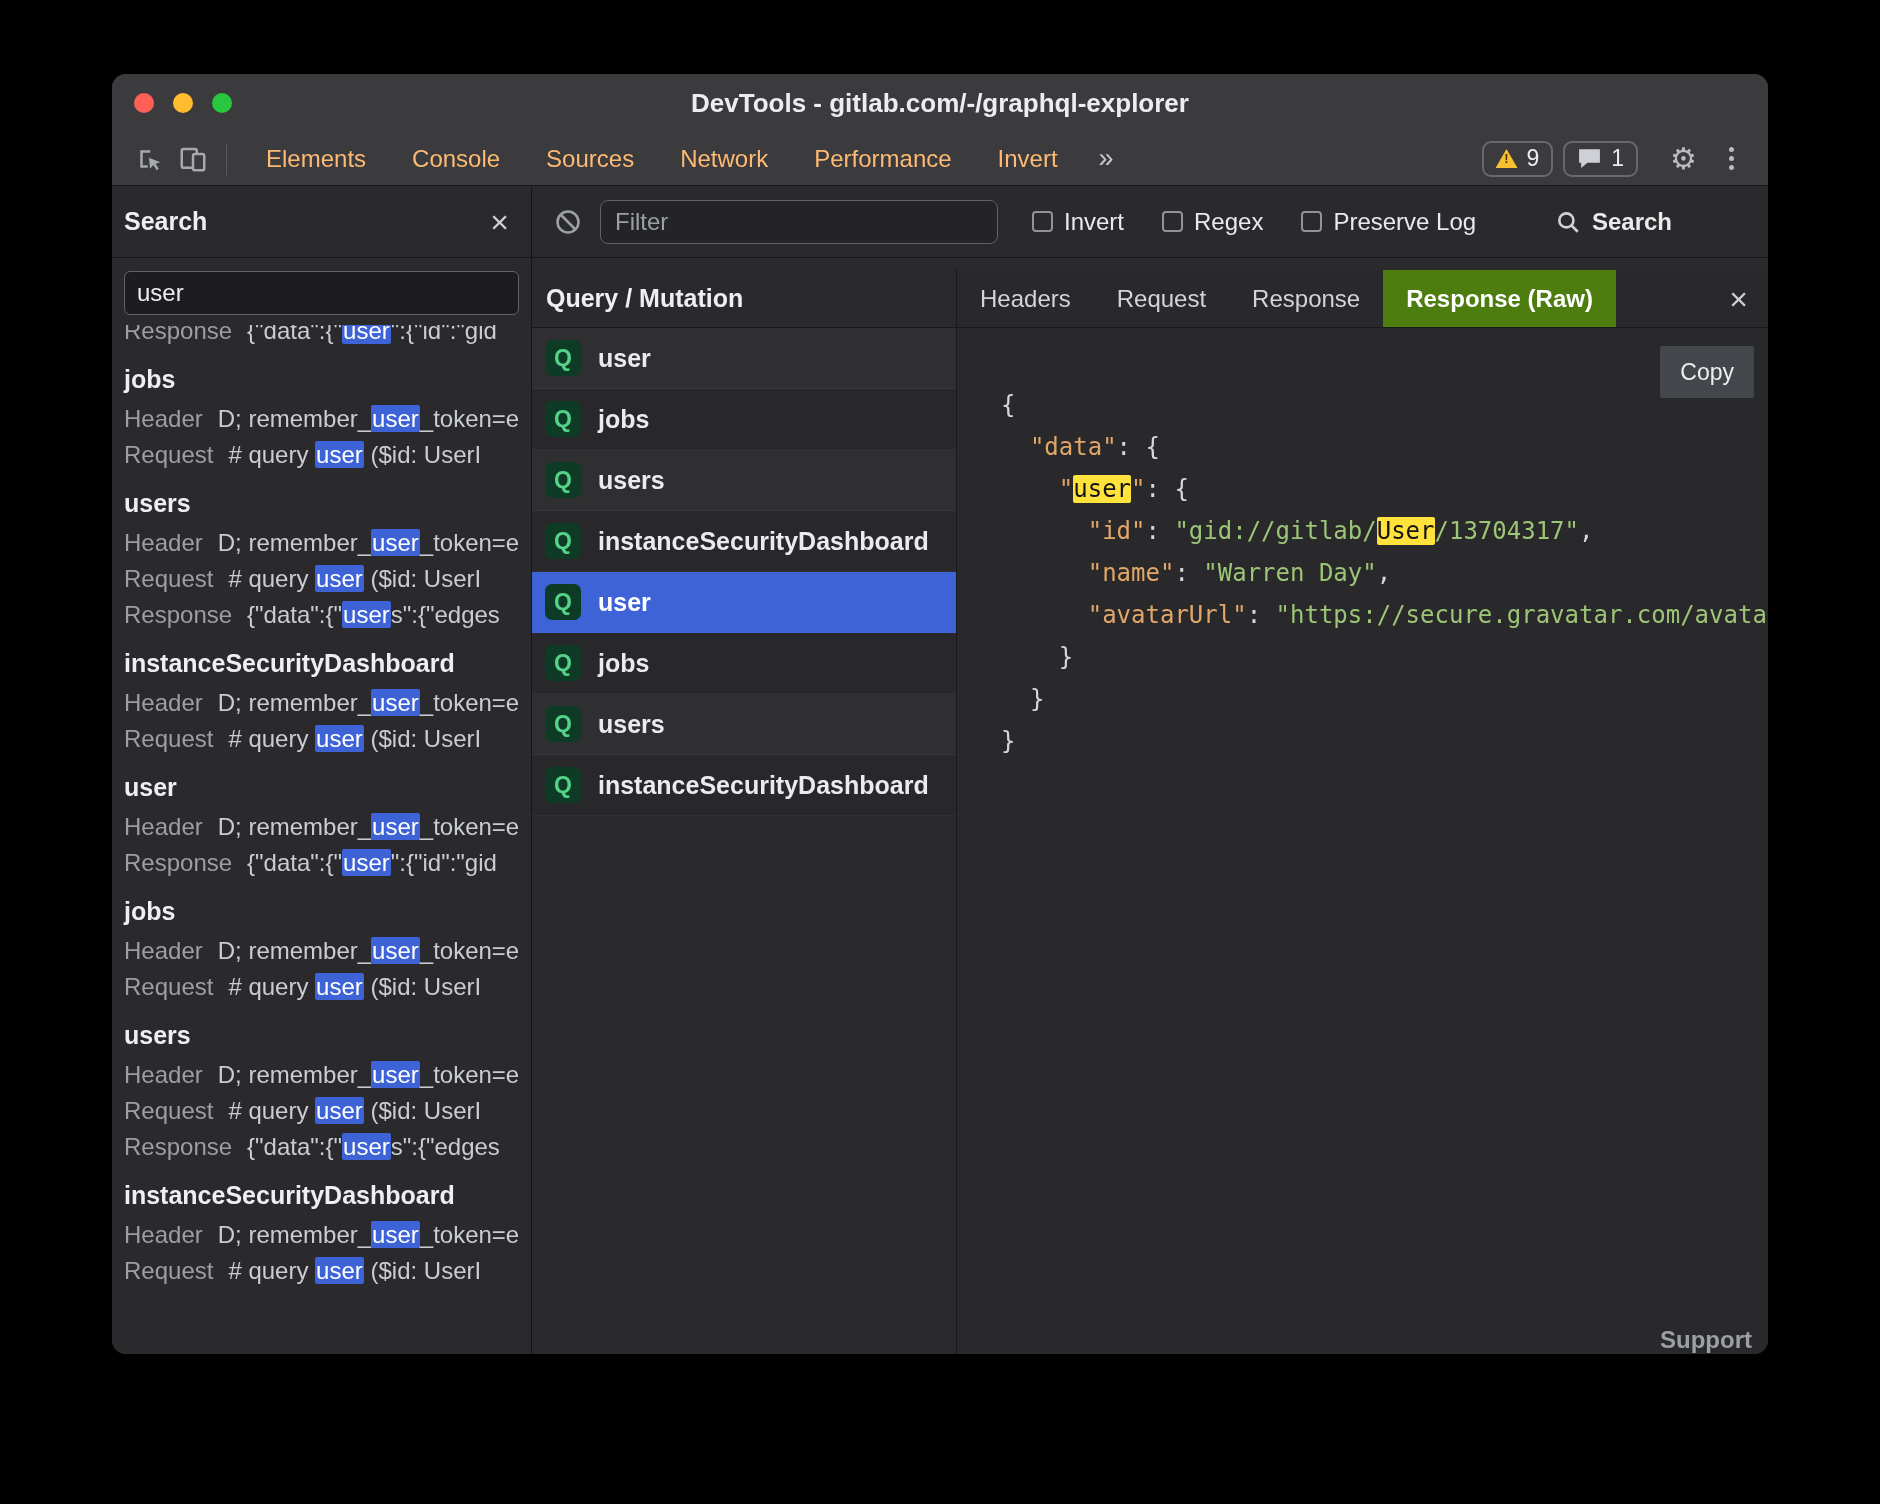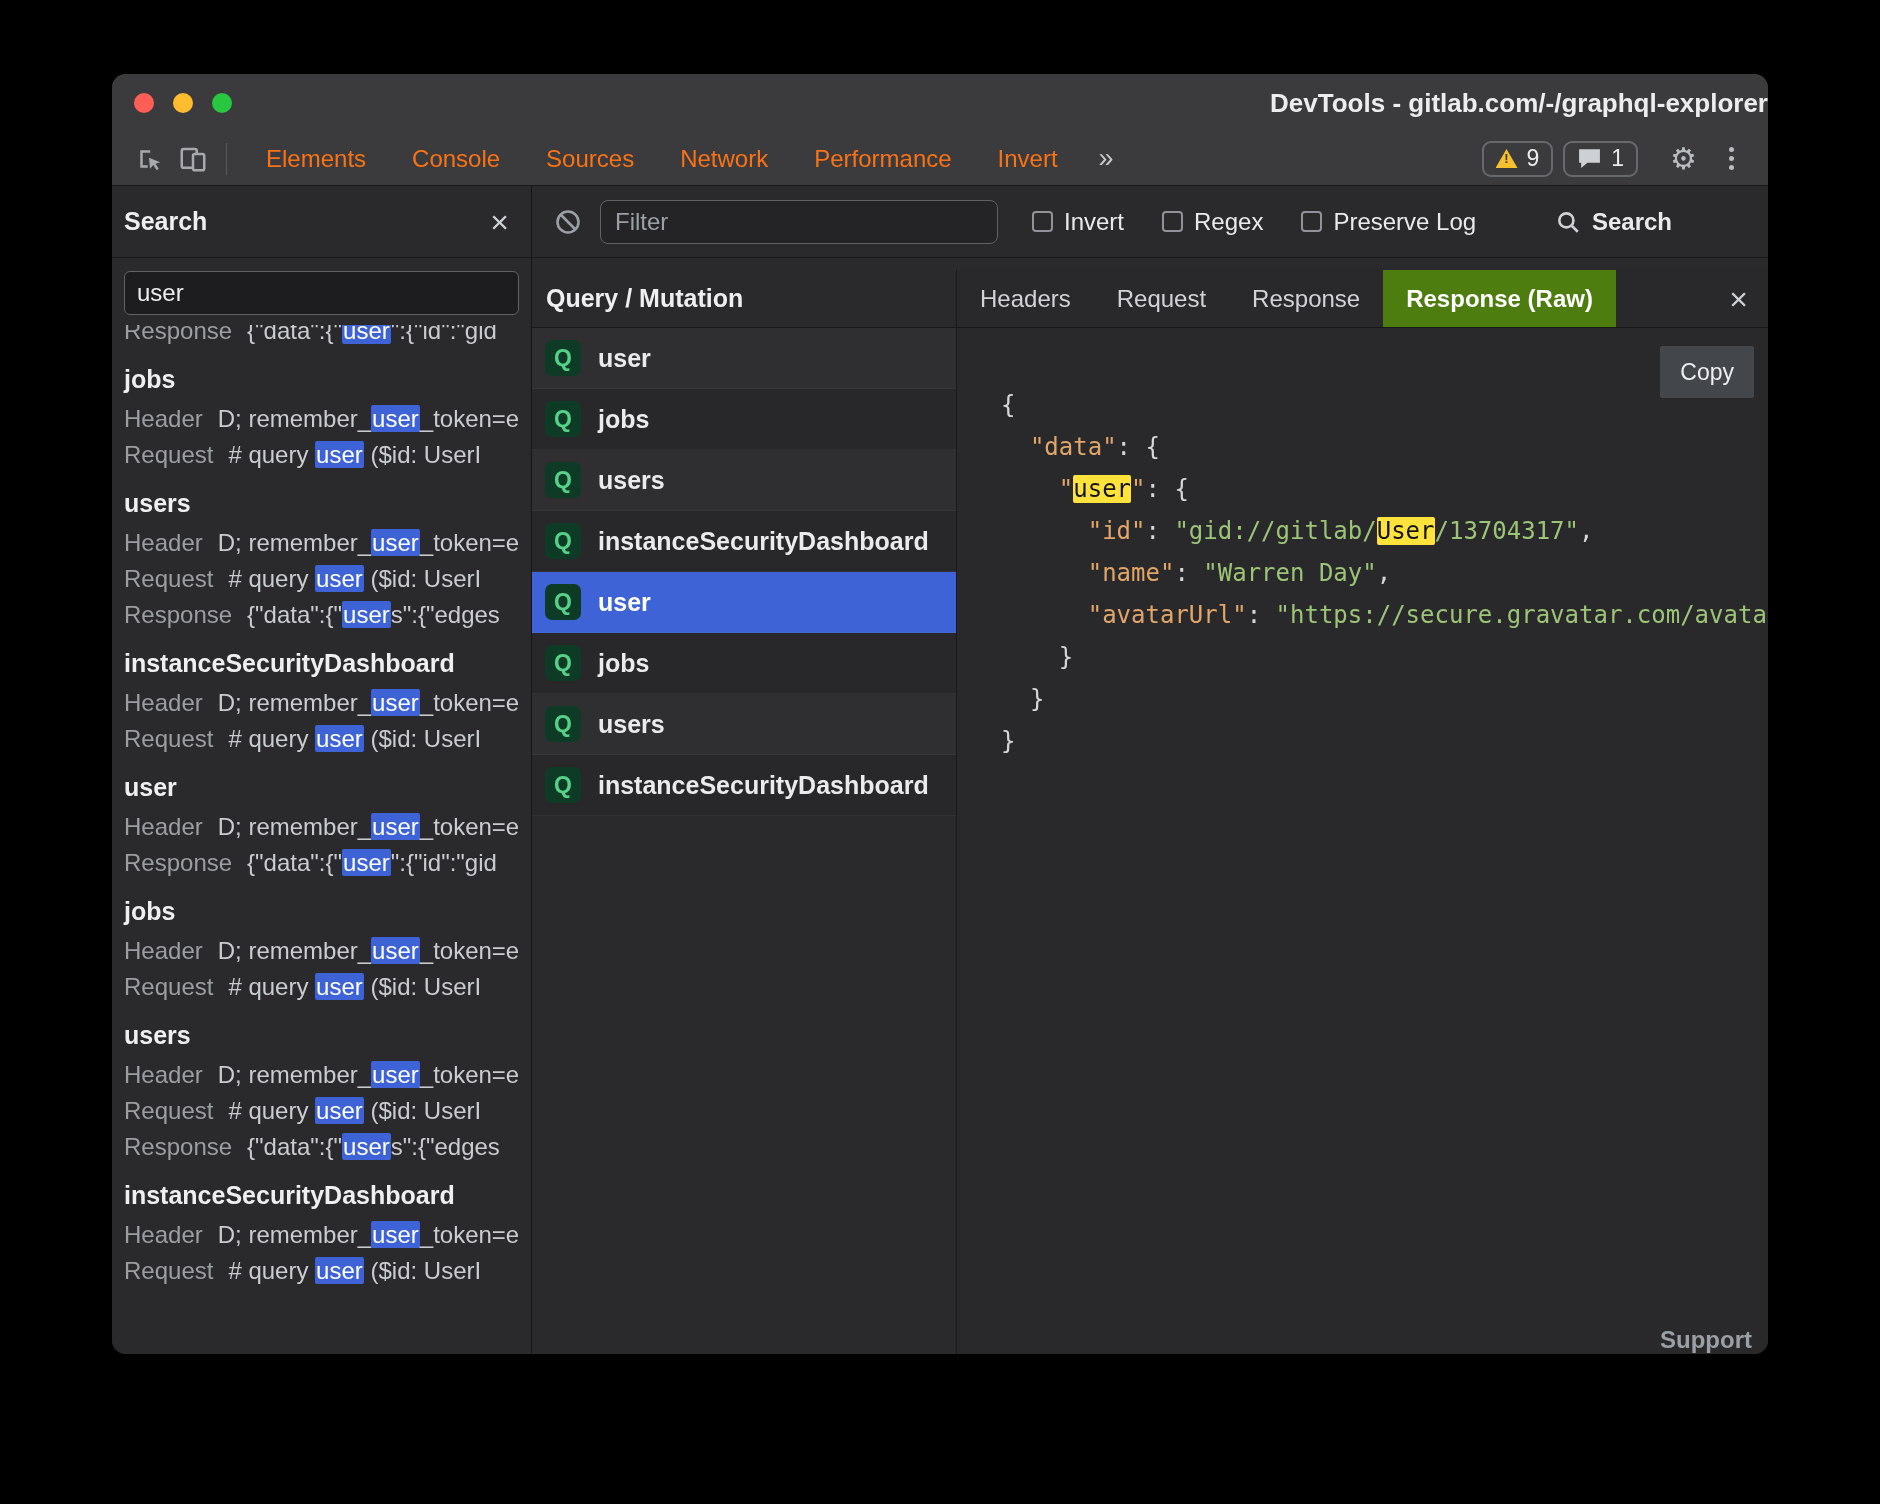--- a/index.html
+++ b/index.html
@@ -3,35 +3,35 @@
 <meta charset="utf-8">
 <style>
   * { box-sizing: border-box; margin: 0; padding: 0; }
   html, body { width: 1880px; height: 1504px; background: #000; font-family: "Liberation Sans", sans-serif; overflow: hidden; }
 
   .window { position: absolute; left: 112px; top: 74px; width: 1656px; height: 1280px;
             background: #2a2a2c; border-radius: 14px; overflow: hidden;
             box-shadow: 0 30px 90px rgba(0,0,0,.65); }
 
   
-  .titlebar { height: 58px; background: #3b3b3d; display: flex; align-items: center; justify-content: flex-end; position: relative; }
+  .titlebar { height: 58px; background: #3b3b3d; display: flex; align-items: center; justify-content: center; position: relative; }
   .lights { position: absolute; left: 22px; top: 50%; transform: translateY(-50%); display: flex; gap: 19px; }
   .light { width: 20px; height: 20px; border-radius: 50%; }
   .light.red { background: #ff5f57; }
   .light.yellow { background: #febc2e; }
   .light.green { background: #28c73f; }
   .title { font-size: 26px; font-weight: bold; color: #ebedef; }
 
   
   .tabbar { height: 54px; background: #3b3b3d; display: flex; align-items: center; border-bottom: 1px solid #19191b; }
   .tabbar .lefticon { margin-left: 22px; display: flex; align-items: center; }
   .tabbar .lefticon + .lefticon { margin-left: 14px; }
   .vsep { width: 1px; height: 32px; background: #59595c; margin: 0 16px 0 18px; }
   .tabs { display: flex; height: 54px; }
-  .tab { padding: 0 23px; line-height: 54px; font-size: 24px; color: #f97316; white-space: nowrap; }
+  .tab { padding: 0 23px; line-height: 54px; font-size: 24px; color: #fdba74; white-space: nowrap; }
   .tab.active { background: #151517; color: #ffffff; }
   .chevron { font-size: 27px; color: #c6c9cd; margin-left: 18px; }
   .tab-right { margin-left: auto; display: flex; align-items: center; gap: 10px; padding-right: 20px; }
   .badge { height: 36px; border: 2px solid #66696d; border-radius: 9px; display: flex; align-items: center; gap: 9px; padding: 0 12px; color: #e9ebed; font-size: 23px; }
   .warn-tri { position: relative; width: 22px; height: 19px; display: inline-block; }
   .warn-tri::before { content: ""; position: absolute; inset: 0; background: #f6c02f; clip-path: polygon(50% 0, 100% 100%, 0 100%); }
   .warn-tri::after { content: "!"; position: absolute; left: 0; right: 0; top: 2px; text-align: center; font-size: 13px; font-weight: bold; color: #4a3800; }
   .gear { font-size: 30px; color: #b9bcc0; margin-left: 22px; line-height: 1; }
   .kebab { width: 5px; height: 5px; border-radius: 50%; background: #b9bcc0; box-shadow: 0 -9px 0 #b9bcc0, 0 9px 0 #b9bcc0; margin: 0 14px 0 22px; }
 

